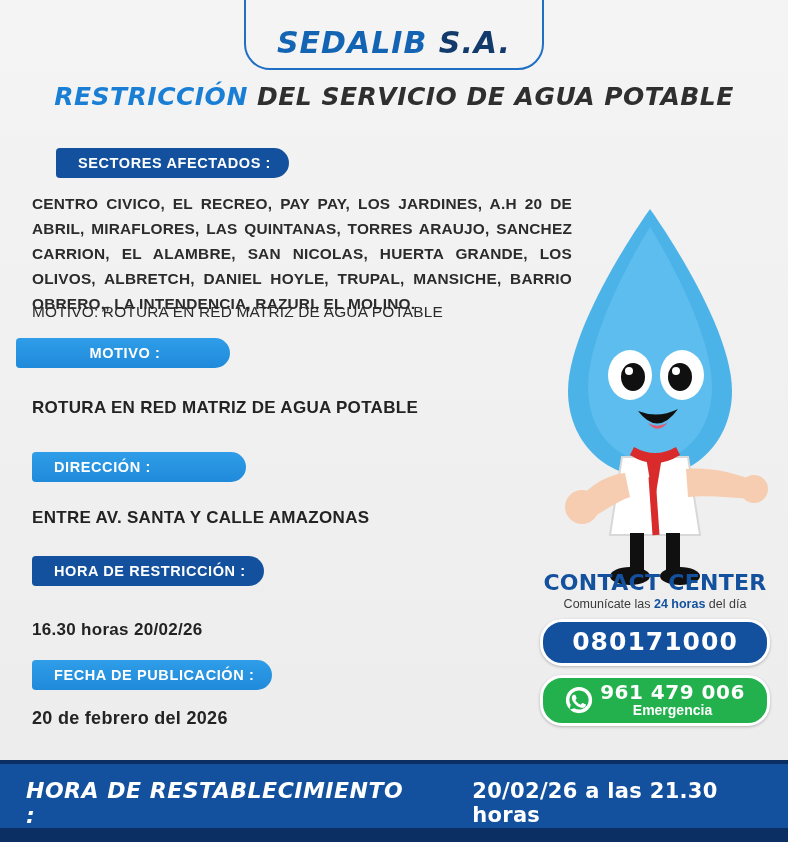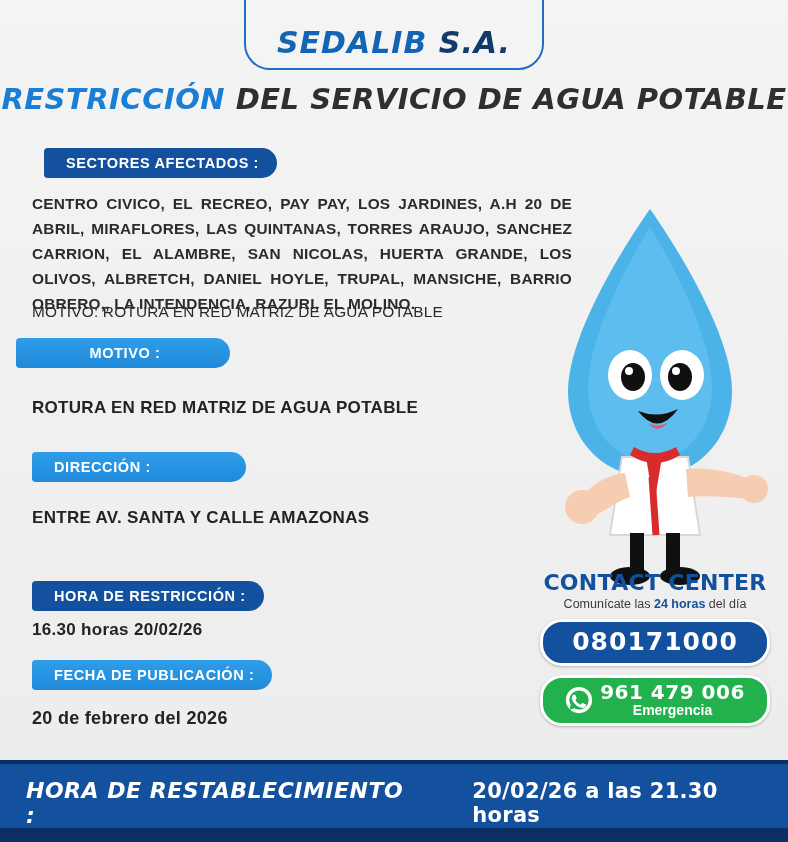--- a/index.html
+++ b/index.html
@@ -39,21 +39,21 @@
   .logo-text .dark { color: #123a6b; }
 
   
   .main-title {
     position: absolute;
     top: 82px; left: 0; width: 100%;
     text-align: center;
     font-family: "DejaVu Sans", sans-serif;
     font-weight: bold;
     font-style: italic;
-    font-size: 29px;
+    font-size: 25px;
     letter-spacing: 0.5px;
     color: #2f2f2f;
     white-space: nowrap;
   }
   .main-title .accent { color: #1a7fd4; }
 
   
   .pill {
     display: inline-block;
     color: #ffffff;
@@ -66,24 +66,24 @@
   }
   .pill-dark {
     background: #13519e;
     border-radius: 4px 16px 16px 4px;
   }
   .pill-light {
     background: linear-gradient(180deg,#2f9de8 0%, #1f8ada 100%);
     border-radius: 4px 16px 16px 4px;
   }
 
-  .lbl-sectores { position: absolute; top: 148px; left: 20px; padding-left: 24px; }
+  .lbl-sectores { position: absolute; top: 148px; left: 32px; padding-left: 24px; }
   .lbl-motivo  { position: absolute; top: 338px; left: 16px; width: 214px; text-align:center; }
   .lbl-direccion { position: absolute; top: 452px; left: 32px; width: 214px; text-align:left; }
-  .lbl-hora-restr { position: absolute; top: 581px; left: 32px; }
+  .lbl-hora-restr { position: absolute; top: 556px; left: 32px; }
   .lbl-fecha-pub { position: absolute; top: 660px; left: 32px; }
 
   
   .sectores-text {
     position: absolute;
     top: 192px; left: 32px; width: 540px;
     font-size: 15.4px;
     font-weight: bold;
     line-height: 1.62;
     color: #2b2b2b;

